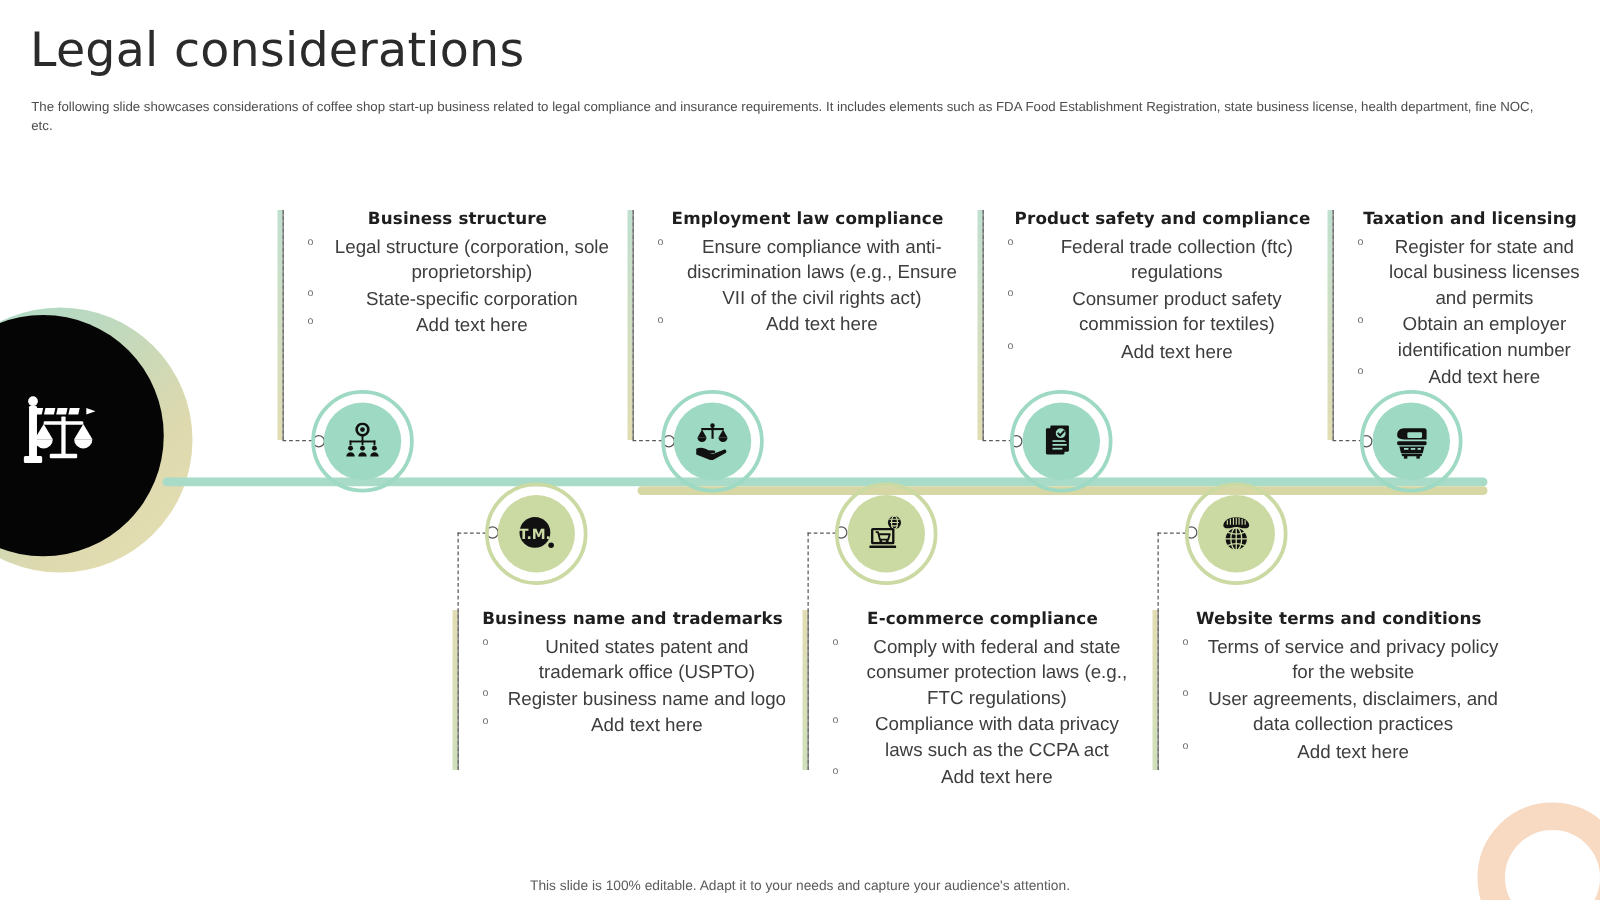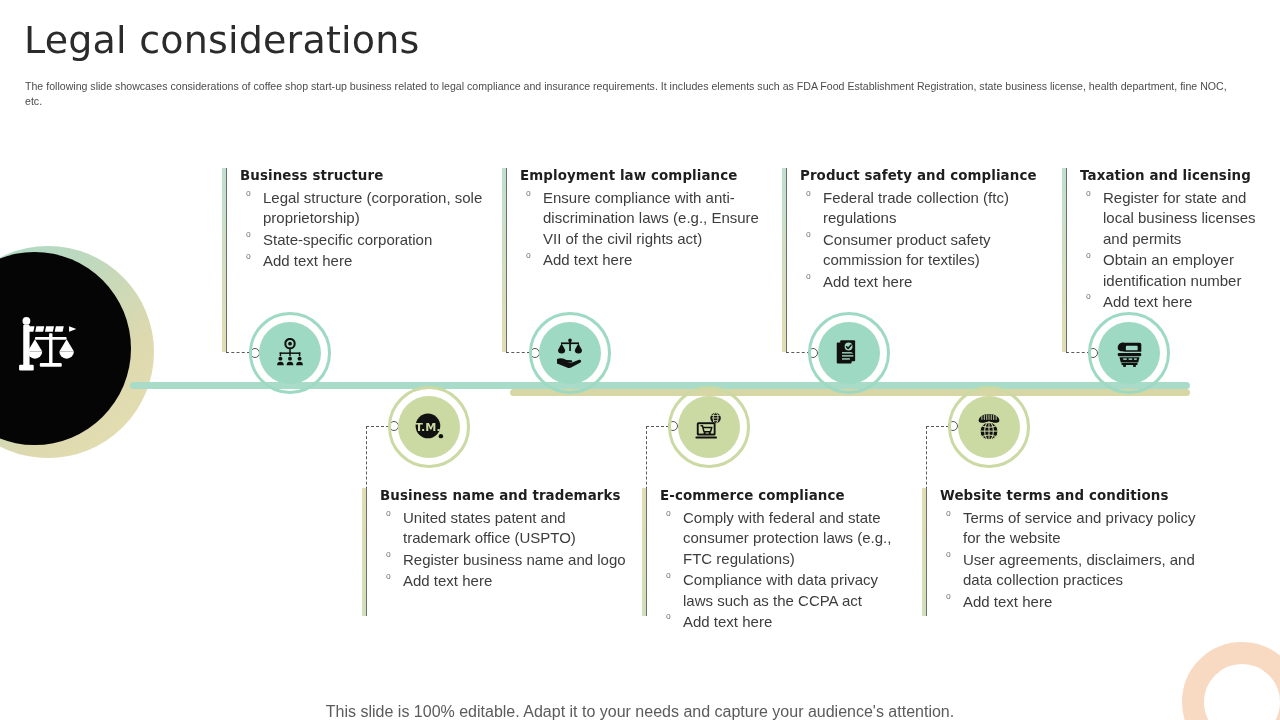--- a/index.html
+++ b/index.html
@@ -77,21 +77,21 @@
 
   
   .card{ position:absolute; }
   .card .accent{
     position:absolute; left:0; top:0; width:4px; height:100%;
   }
   .card .divider{
     position:absolute; left:4px; top:0; width:1px; height:100%;
     background:#6d6d6d;
   }
-  .card-body{ padding-left:18px; }
+  .card-body{ padding-left:18px;text-align:center; }
   .card h3{
     font-size:13.4px; font-weight:700; color:#1e1e1e;
     margin-bottom:5px; letter-spacing:.1px;
     font-family:"DejaVu Sans", sans-serif;
   }
   .card ul{ list-style:none; }
   .card li{
     position:relative; padding-left:23px;
     font-size:15px; line-height:1.36; color:#3d3d3d;
     margin-bottom:1px;
@@ -101,21 +101,21 @@
     font-size:8.5px; color:#6e6e6e;
   }
 
   
   .accent.top{ background:linear-gradient(180deg,#bfe0d0 0%, #e2ddb2 100%); }
   .accent.bottom{ background:linear-gradient(180deg,#e2ddb2 0%, #cfe0bb 100%); }
 
   
   .footer{
     position:absolute; left:0; right:0; top:703px;
-    text-align:center; font-size:16px; color:#5b5b5b;
+    text-align:center; font-size:11px; color:#5b5b5b;
   }
   .corner-ring{
     position:absolute; right:-22px; bottom:-42px;
     width:120px; height:120px; border-radius:50%;
     border:22px solid #f8d9c2;
   }
 </style>
 </head>
 <body>
 

